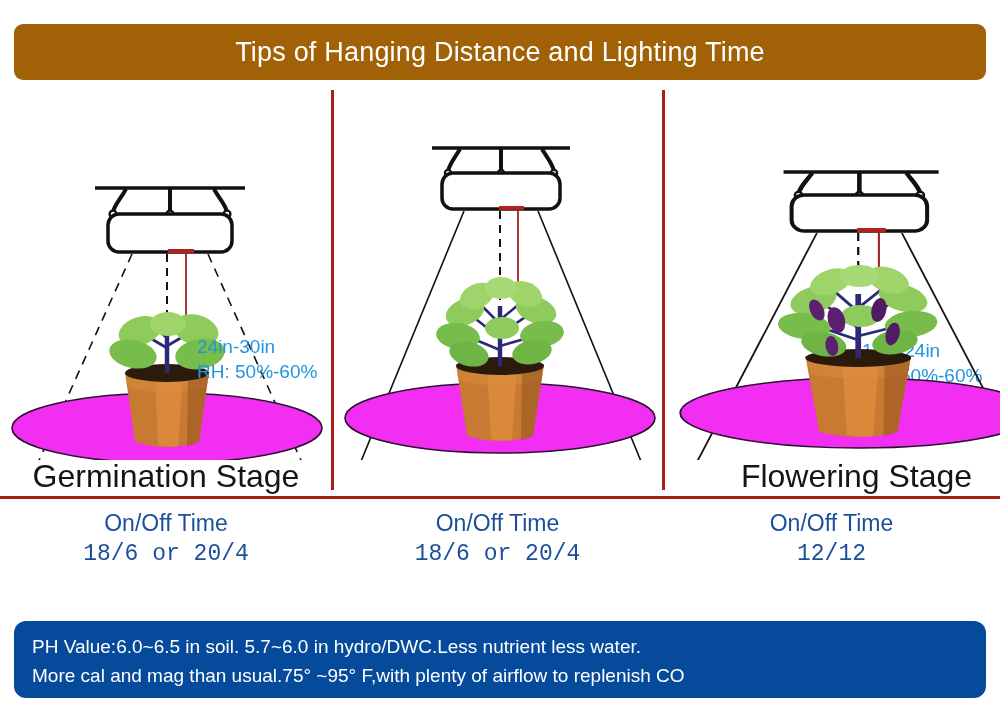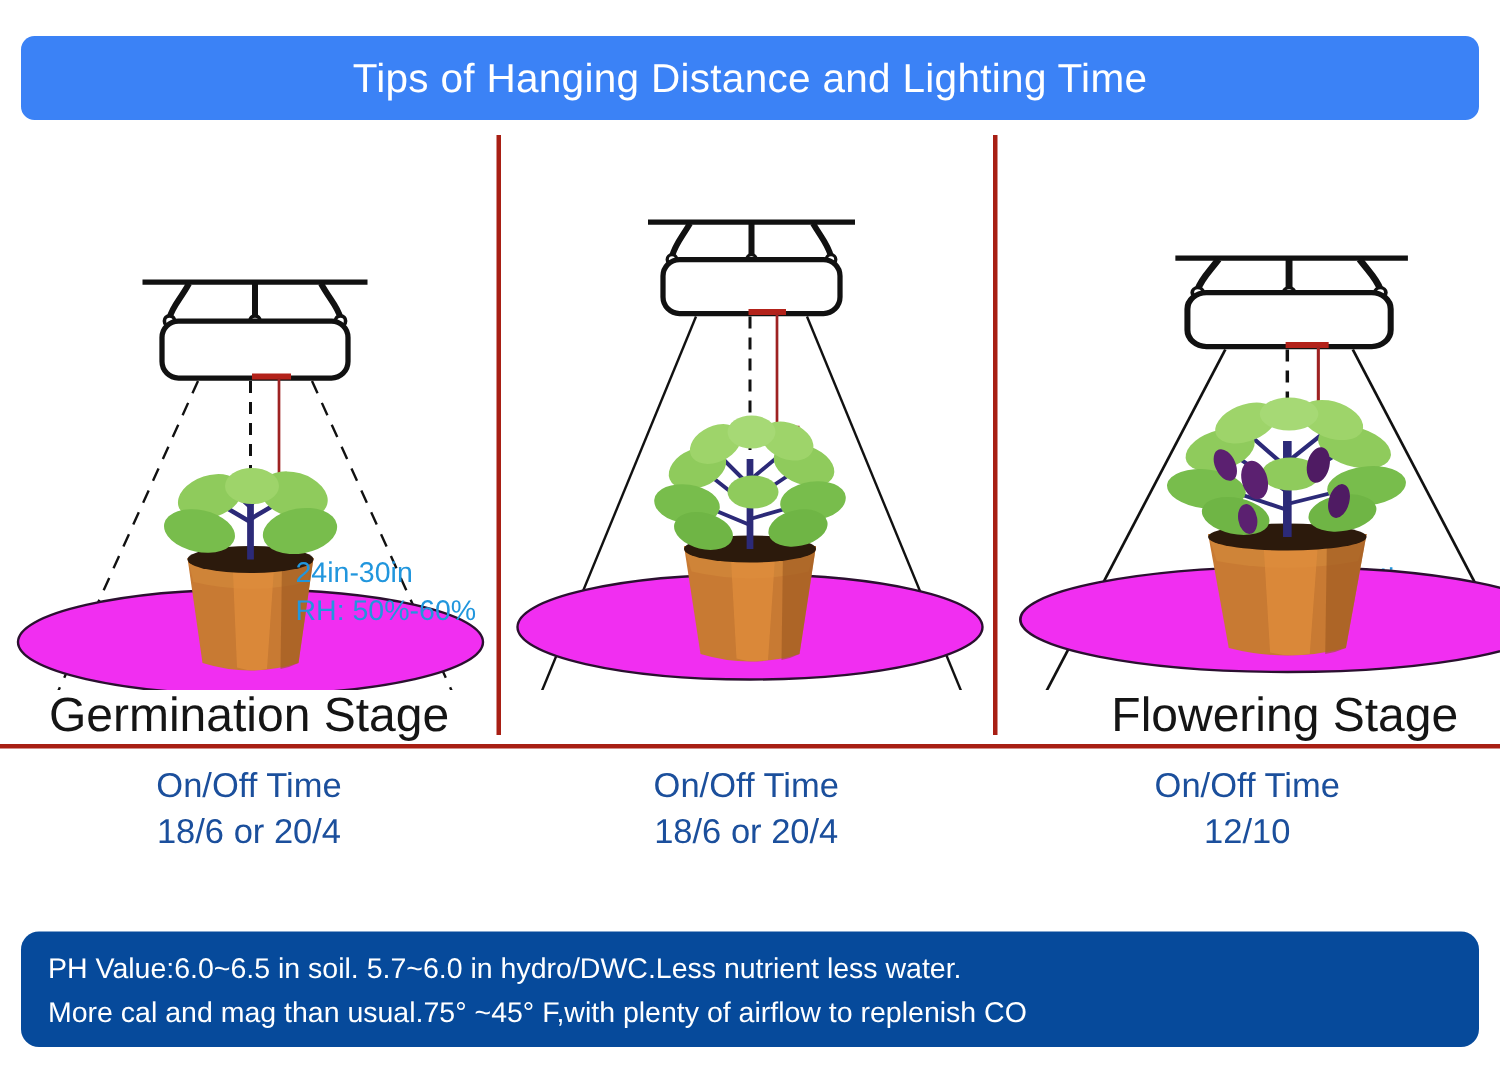--- a/index.html
+++ b/index.html
@@ -16,21 +16,21 @@
     font-family: "Liberation Sans", sans-serif;
   }
 
   
   #header-banner {
     position: absolute;
     left: 14px;
     top: 24px;
     width: 972px;
     height: 56px;
-    background: #3b82f6;
+    background: #a16207;
     border-radius: 9px;
     display: flex;
     align-items: center;
     justify-content: center;
   }
   #header-title {
     color: #ffffff;
     font-size: 27px;
     font-weight: 400;
     letter-spacing: 0.2px;
@@ -84,21 +84,20 @@
   .scene svg { display: block; width: 100%; height: 100%; }
 
   
   .dist-caption {
     position: absolute;
     color: #2196dd;
     font-size: 19px;
     line-height: 25px;
     white-space: nowrap;
     text-align: left;
-    margin-top: 36px;
   }
   #dist-0 { left: 197px; top: 246px; }
   #dist-1 { left: 530px; top: 250px; }
 
   
   .stage-name {
     position: absolute;
     left: 0;
     top: 370px;
     width: 100%;
@@ -121,21 +120,21 @@
     top: 0;
     text-align: center;
     color: #1b4f9c;
     font-size: 23px;
     line-height: 31px;
   }
   #onoff-0 { left: 0px;   width: 332px; }
   #onoff-1 { left: 332px; width: 331px; }
   #onoff-2 { left: 663px; width: 337px; }
   .onoff .l1 { display: block; text-align: center; }
-  .onoff .l2 { display: block; }
+  .onoff .l2 { display: block; font-family: Liberation Mono, monospace; }
 
   
   #footer-banner {
     position: absolute;
     left: 14px;
     top: 621px;
     width: 972px;
     height: 77px;
     background: #064a9b;
     border-radius: 12px;
@@ -320,28 +319,28 @@
     <div class="onoff" id="onoff-0">
       <span class="l1">On/Off Time</span>
       <span class="l2">18/6 or 20/4</span>
     </div>
     <div class="onoff" id="onoff-1">
       <span class="l1">On/Off Time</span>
       <span class="l2">18/6 or 20/4</span>
     </div>
     <div class="onoff" id="onoff-2">
       <span class="l1">On/Off Time</span>
-      <span class="l2">12/10</span>
+      <span class="l2">12/12</span>
     </div>
   </div>
 
   <div id="footer-banner">
     <div id="footer-text">
       <span>PH Value:6.0~6.5 in soil. 5.7~6.0 in hydro/DWC.Less nutrient less water.</span>
       <span>
-          <span>More cal and mag than usual.75°  ~45°  F,with plenty of airflow to replenish CO</span>
+          <span>More cal and mag than usual.75°  ~95°  F,with plenty of airflow to replenish CO</span>
           <span class="sub">2</span>
           <span>.</span>
         </span>
     </div>
   </div>
 
 </div>
 
 </body></html>

